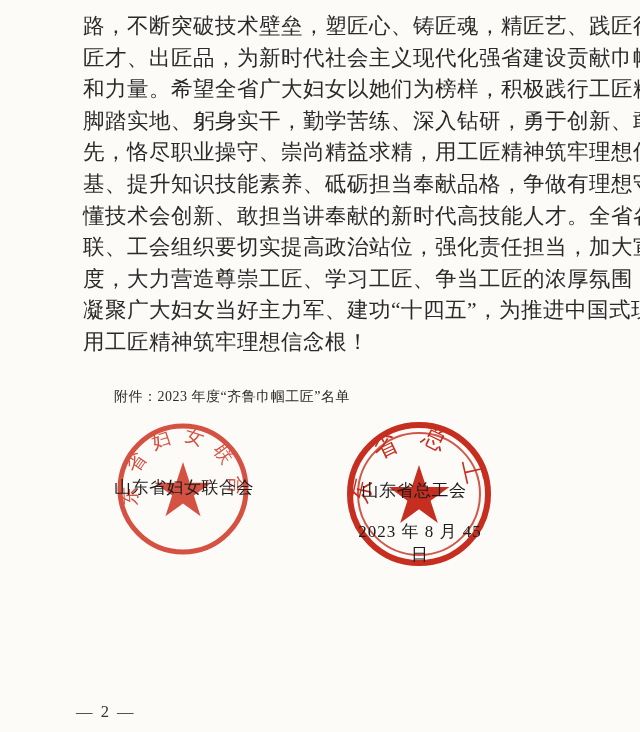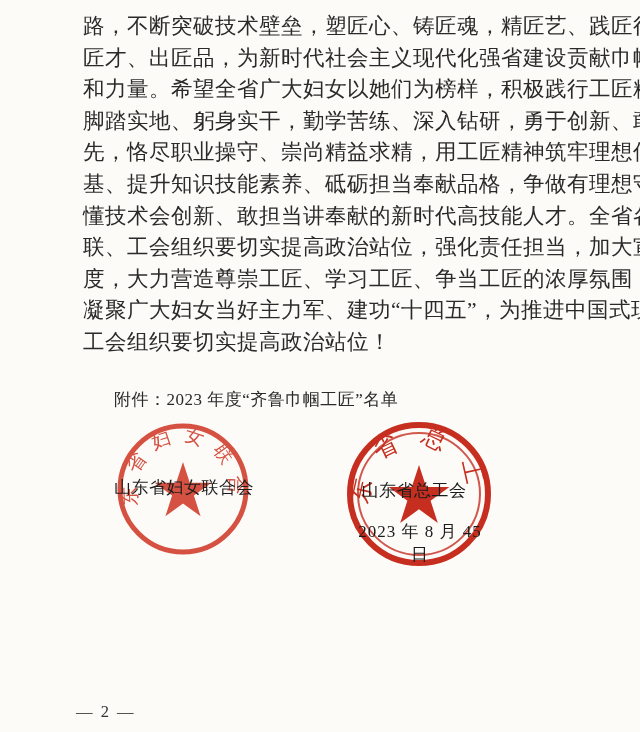--- a/index.html
+++ b/index.html
@@ -26,21 +26,21 @@
     white-space:nowrap;
     color:#2a2a2a;
   }
   .body-line.last{
     text-align-last:left;
     white-space:normal;
   }
   .attachment-line{
     position:absolute;
     left:114px;top:388px;
-    font-size:17px;
+    font-size:14px;
     letter-spacing:0.5px;
     color:#2a2a2a;
   }
   .seal{
     position:absolute;
     z-index:1;
   }
   .seal-left{left:116px;top:422px;width:134px;height:134px;}
   .seal-right{left:346px;top:419px;width:146px;height:150px;}
   .sig-text{
@@ -71,21 +71,21 @@
     <div class="body-line">路，不断突破技术壁垒，塑匠心、铸匠魂，精匠艺、践匠行，当</div>
     <div class="body-line">匠才、出匠品，为新时代社会主义现代化强省建设贡献巾帼智慧</div>
     <div class="body-line">和力量。希望全省广大妇女以她们为榜样，积极践行工匠精神，</div>
     <div class="body-line">脚踏实地、躬身实干，勤学苦练、深入钻研，勇于创新、敢为人</div>
     <div class="body-line">先，恪尽职业操守、崇尚精益求精，用工匠精神筑牢理想信念根</div>
     <div class="body-line">基、提升知识技能素养、砥砺担当奉献品格，争做有理想守信念、</div>
     <div class="body-line">懂技术会创新、敢担当讲奉献的新时代高技能人才。全省各级妇</div>
     <div class="body-line">联、工会组织要切实提高政治站位，强化责任担当，加大宣传力</div>
     <div class="body-line">度，大力营造尊崇工匠、学习工匠、争当工匠的浓厚氛围，团结</div>
     <div class="body-line">凝聚广大妇女当好主力军、建功“十四五”，为推进中国式现代</div>
-    <div class="body-line last">工会组织要切实提高政治站位！</div>
+    <div class="body-line last">用工匠精神筑牢理想信念根！</div>
   </div>
 
   <div class="attachment-line">附件：2023 年度“齐鲁巾帼工匠”名单</div>
 
   <svg class="seal seal-left" viewBox="0 0 134 134" xmlns="http://www.w3.org/2000/svg" opacity="0.88">
     <circle cx="67" cy="67" r="63" fill="none" stroke="#d03a28" stroke-width="5"></circle>
     <path id="sealArcL" d="M 24.4 86.9 A 47 47 0 1 1 109.6 86.9" fill="none"></path>
     <text font-size="19" fill="#d03a28" letter-spacing="11" font-family="'Liberation Serif','DejaVu Serif',serif">
       <textPath href="#sealArcL" startOffset="50%" text-anchor="middle">山东省妇女联合会</textPath>
     </text>

